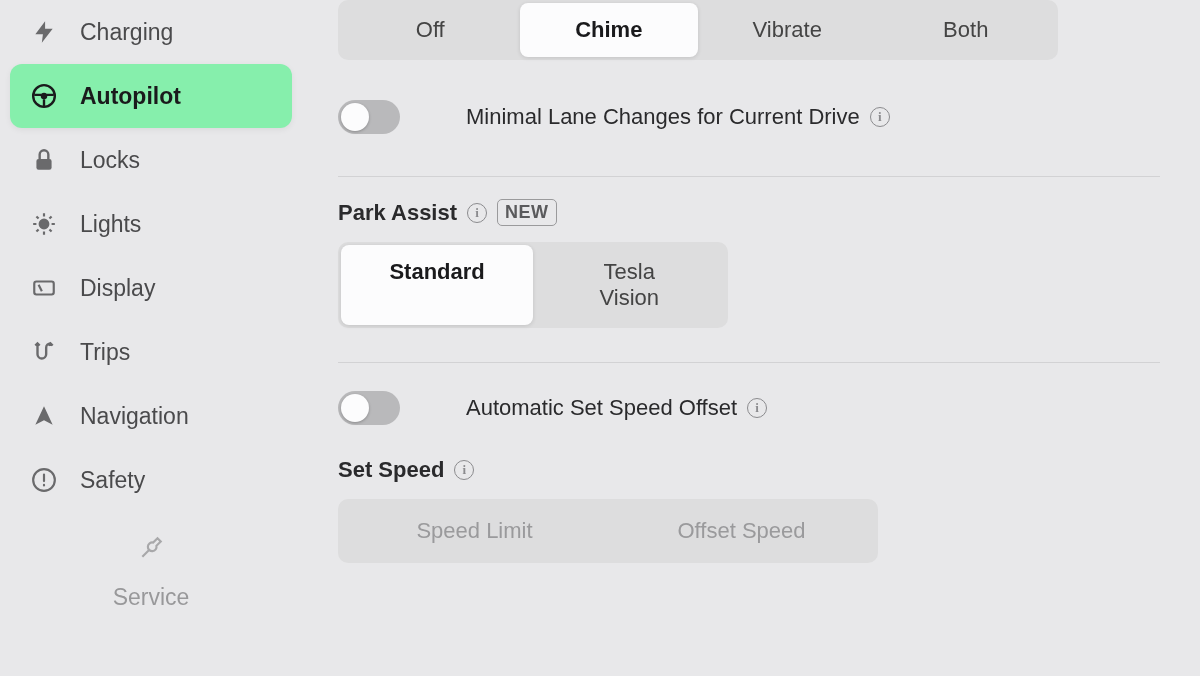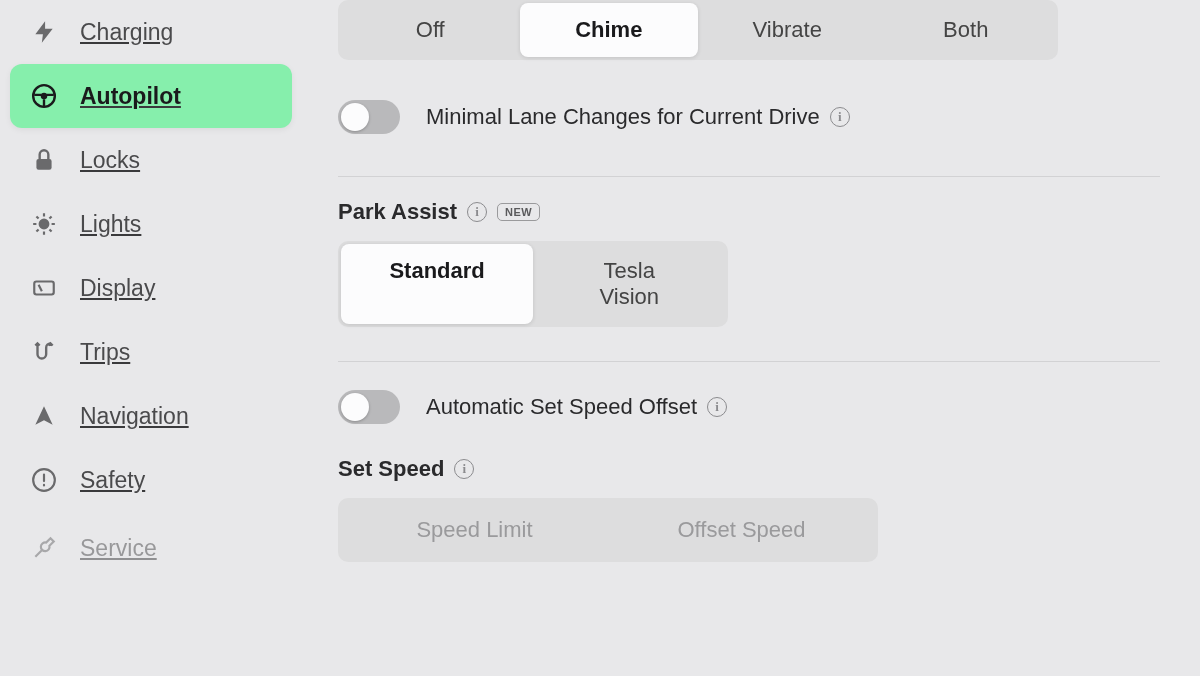--- a/index.html
+++ b/index.html
@@ -10,21 +10,20 @@
       height: 676px;
       overflow: hidden;
       display: flex;
       color: #3a3a3c;
     }
     .sidebar {
       width: 310px;
       padding: 0 18px 0 10px;
       display: flex;
       flex-direction: column;
-      text-decoration: underline;
     }
     .sidebar-item {
       display: flex;
       align-items: center;
       padding: 18px 20px;
       border-radius: 12px;
       cursor: pointer;
       gap: 22px;
       font-size: 23px;
       font-weight: 500;
@@ -101,20 +100,21 @@
       left: 3px;
       box-shadow: 0 1px 3px rgba(0,0,0,0.25);
     }
     .toggle-label {
       font-size: 22px;
       font-weight: 500;
       color: #2a2a2c;
       display: flex;
       align-items: center;
       gap: 10px;
+      margin-left: 40px;
     }
     .section-title {
       font-size: 22px;
       font-weight: 600;
       color: #2a2a2c;
       display: flex;
       align-items: center;
       gap: 10px;
       margin: 14px 0 16px 0;
     }
@@ -127,21 +127,21 @@
       align-items: center;
       justify-content: center;
       font-size: 13px;
       font-weight: 600;
       color: #8b8b8e;
       font-style: normal;
       font-family: Georgia, serif;
       flex-shrink: 0;
     }
     .badge {
-      font-size: 11px;
+      font-size: 18px;
       font-weight: 700;
       color: #5a5a5c;
       border: 1.5px solid #9a9a9c;
       border-radius: 5px;
       padding: 2px 7px;
       letter-spacing: 0.5px;
     }
     .segmented.park .seg-item { padding: 14px 43px; min-width: 150px; }
     .segmented.speed { width: 100%; max-width: 540px; }
     .segmented.speed .seg-item { color: #9a9a9c; min-width: 180px; padding: 16px 30px; }
@@ -224,21 +224,21 @@
   <div class="sidebar-item">
     <span class="sidebar-icon">
       <svg viewBox="0 0 24 24" fill="none" stroke="#6a6a6c" stroke-width="2">
           <circle cx="12" cy="12" r="10"></circle>
           <path d="M12 7v6M12 16.5v0.5" stroke-linecap="round"></path>
         </svg>
     </span>
     <span>Safety</span>
   </div>
 
-  <div class="sidebar-item" style="opacity:0.5; margin-top:4px;">
+  <div class="sidebar-item" style="opacity:0.5; margin-top:4px;flex-direction:column;">
     <span class="sidebar-icon">
       <svg viewBox="0 0 24 24" fill="none" stroke="#6a6a6c" stroke-width="2">
           <path d="M14 7 a4 4 0 1 0 3 3 L21 6 l-3-3 Z M10 14 L4 20"></path>
         </svg>
     </span>
     <span>Service</span>
   </div>
 
 </nav>
 

